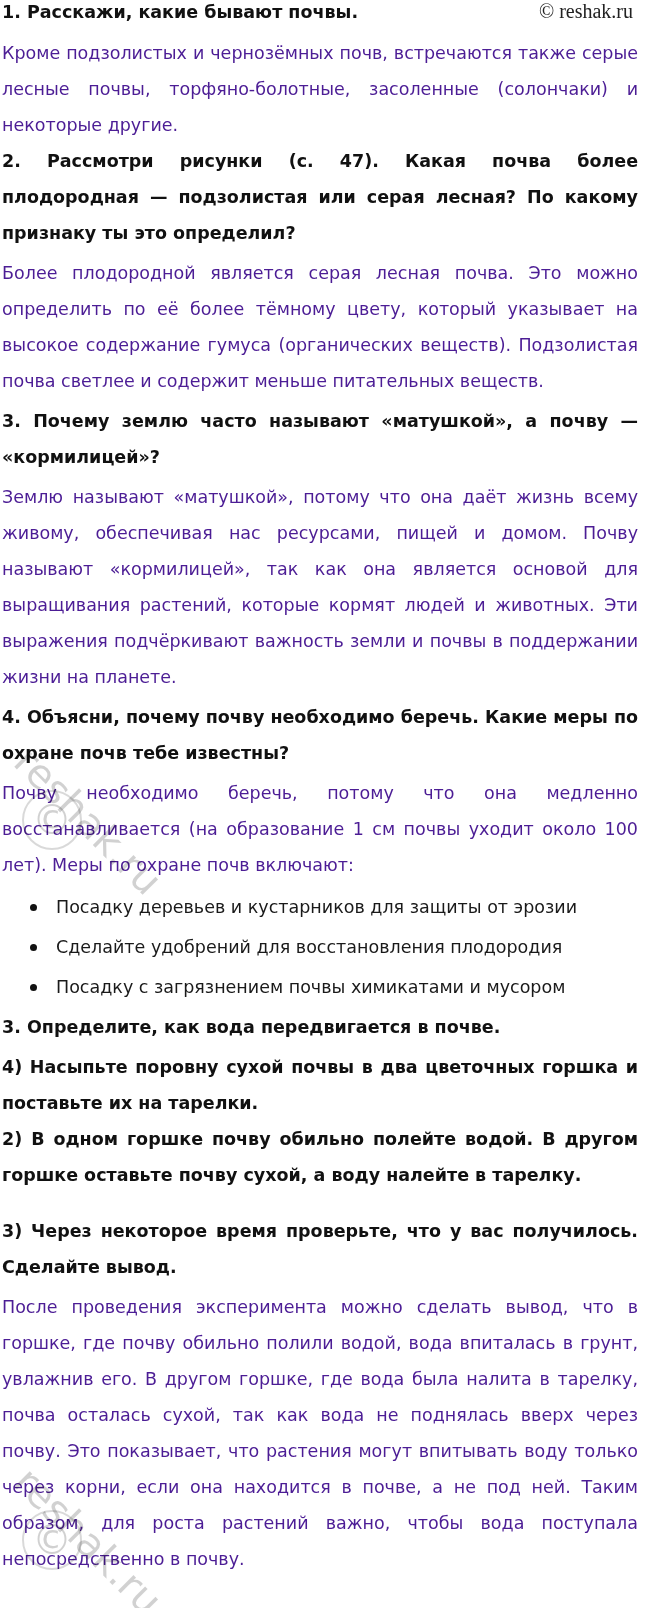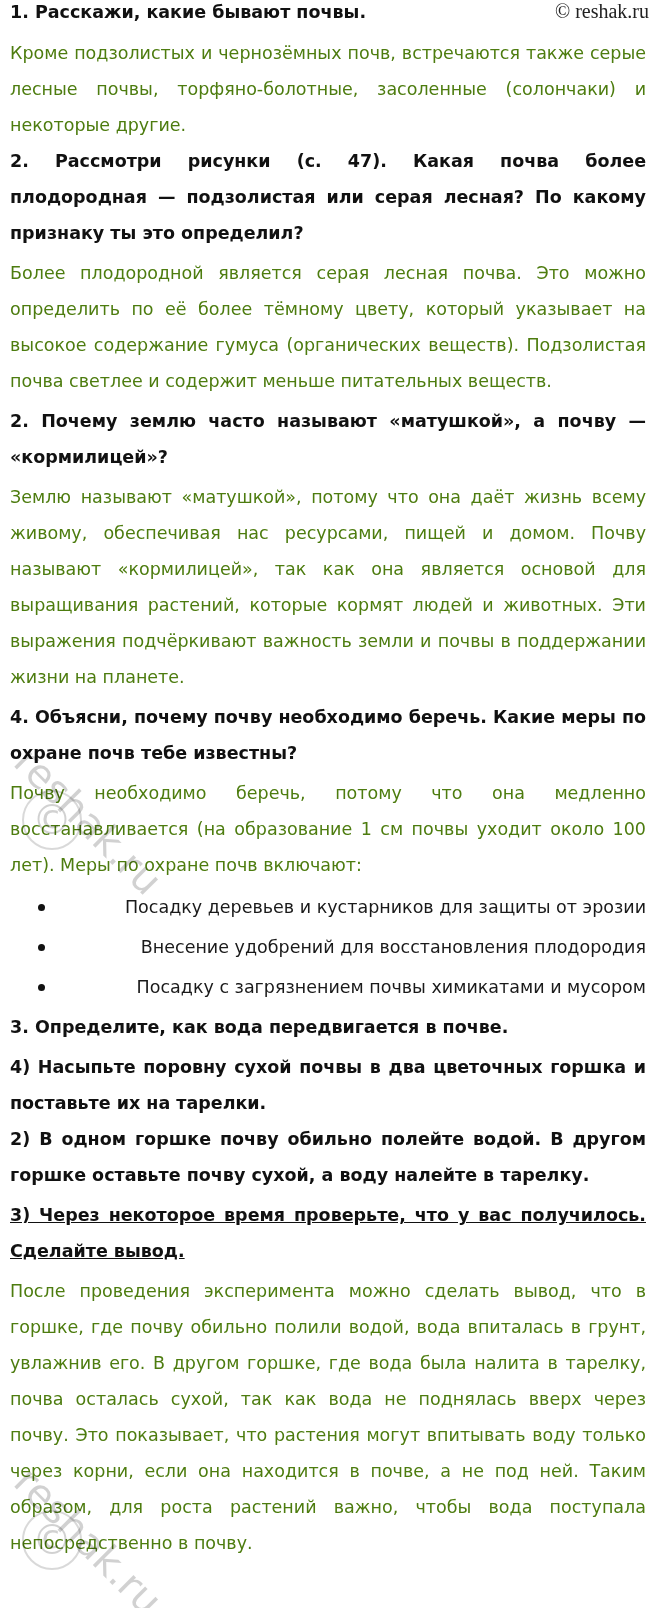--- a/index.html
+++ b/index.html
@@ -1,33 +1,33 @@
 <!DOCTYPE html>
 <html><head>
 <meta charset="utf-8">
 <style>
   html, body { margin: 0; padding: 0; background: #ffffff; }
   body {
     width: 649px; height: 1608px; position: relative; overflow: hidden;
     font-family: "DejaVu Sans", sans-serif; color: #111;
   }
-  .page { position: absolute; left: 0; top: 0; width: 636px; padding-left: 10px; }
+  .page { position: absolute; left: 0; top: 0; width: 636px; padding-left: 2px; }
   .copyright {
-    position: absolute; right: 0; top: 0px;
+    position: absolute; right: 16px; top: 0px;
     font-family: "Liberation Serif", serif; font-size: 20px; color: #222;
   }
   .h {
     font-weight: bold; font-size: 17.5px; line-height: 36px;
     text-align: justify; margin: 0;
   }
   .p {
     font-size: 17.5px; line-height: 36px; text-align: justify; margin: 0;
-    font-weight: normal; color: #4d7c0f;
+    font-weight: normal; color: #4c1d95;
   }
-  ul.bullets { list-style: none; margin: 0; padding: 0; text-align: right; }
+  ul.bullets { list-style: none; margin: 0; padding: 0; }
   ul.bullets li {
     position: relative; padding-left: 54px; font-size: 17.5px; line-height: 40px; color: #1a1a1a;
   }
   ul.bullets li .dot {
     position: absolute; left: 28px; top: 17px; width: 7px; height: 7px; border-radius: 50%; background: #111;
   }
   .wm {
     position: absolute; color: rgba(0,0,0,0.18); font-family: "DejaVu Sans", sans-serif;
     font-size: 40px; transform: rotate(45deg); transform-origin: left top;
     pointer-events: none;
@@ -47,39 +47,39 @@
     <p class="h" style="margin-top:-6px;">1. Расскажи, какие бывают почвы.</p>
     <p class="p" style="margin-top:5px;">Кроме подзолистых и чернозёмных почв, встречаются также серые лесные почвы, торфяно-болотные, засоленные (солончаки) и некоторые другие.</p>
   </section>
 
   <section style="">
     <p class="h">2. Рассмотри рисунки (с. 47). Какая почва более плодородная — подзолистая или серая лесная? По какому признаку ты это определил?</p>
     <p class="p" style="margin-top:4px;">Более плодородной является серая лесная почва. Это можно определить по её более тёмному цвету, который указывает на высокое содержание гумуса (органических веществ). Подзолистая почва светлее и содержит меньше питательных веществ.</p>
   </section>
 
   <section style="margin-top:4px;">
-    <p class="h">2. Почему землю часто называют «матушкой», а почву — «кормилицей»?</p>
+    <p class="h">3. Почему землю часто называют «матушкой», а почву — «кормилицей»?</p>
     <p class="p" style="margin-top:4px;">Землю называют «матушкой», потому что она даёт жизнь всему живому, обеспечивая нас ресурсами, пищей и домом. Почву называют «кормилицей», так как она является основой для выращивания растений, которые кормят людей и животных. Эти выражения подчёркивают важность земли и почвы в поддержании жизни на планете.</p>
   </section>
 
   <section style="margin-top:4px;">
     <p class="h">4. Объясни, почему почву необходимо беречь. Какие меры по охране почв тебе известны?</p>
     <p class="p" style="margin-top:4px;">Почву необходимо беречь, потому что она медленно восстанавливается (на образование 1 см почвы уходит около 100 лет). Меры по охране почв включают:</p>
     <ul class="bullets" style="margin-top:4px;">
       <li><span class="dot"></span><span>Посадку деревьев и кустарников для защиты от эрозии</span></li>
-      <li><span class="dot"></span><span>Внесение удобрений для восстановления плодородия</span></li>
+      <li><span class="dot"></span><span>Сделайте удобрений для восстановления плодородия</span></li>
       <li><span class="dot"></span><span>Посадку с загрязнением почвы химикатами и мусором</span></li>
     </ul>
   </section>
 
   <section style="margin-top:2px;">
     <p class="h">3. Определите, как вода передвигается в почве.</p>
     <p class="h" style="margin-top:4px;">4) Насыпьте поровну сухой почвы в два цветочных горшка и поставьте их на тарелки.</p>
     <p class="h" style="">2) В одном горшке почву обильно полейте водой. В другом горшке оставьте почву сухой, а воду налейте в тарелку.</p>
-    <p class="h" style="margin-top:4px;text-decoration:underline;">3) Через некоторое время проверьте, что у вас получилось. Сделайте вывод.</p>
+    <p class="h" style="margin-top:20px;">3) Через некоторое время проверьте, что у вас получилось. Сделайте вывод.</p>
     <p class="p" style="margin-top:4px;">После проведения эксперимента можно сделать вывод, что в горшке, где почву обильно полили водой, вода впиталась в грунт, увлажнив его. В другом горшке, где вода была налита в тарелку, почва осталась сухой, так как вода не поднялась вверх через почву. Это показывает, что растения могут впитывать воду только через корни, если она находится в почве, а не под ней. Таким образом, для роста растений важно, чтобы вода поступала непосредственно в почву.</p>
   </section>
 </div>
 
 <div class="wm" style="left:38px; top:738px;">reshak.ru</div>
 <div class="wm-circle" style="left:22px; top:790px;">©</div>
 <div class="wm" style="left:38px; top:1458px;">reshak.ru</div>
 <div class="wm-circle" style="left:22px; top:1510px;">©</div>
 
 </body></html>

